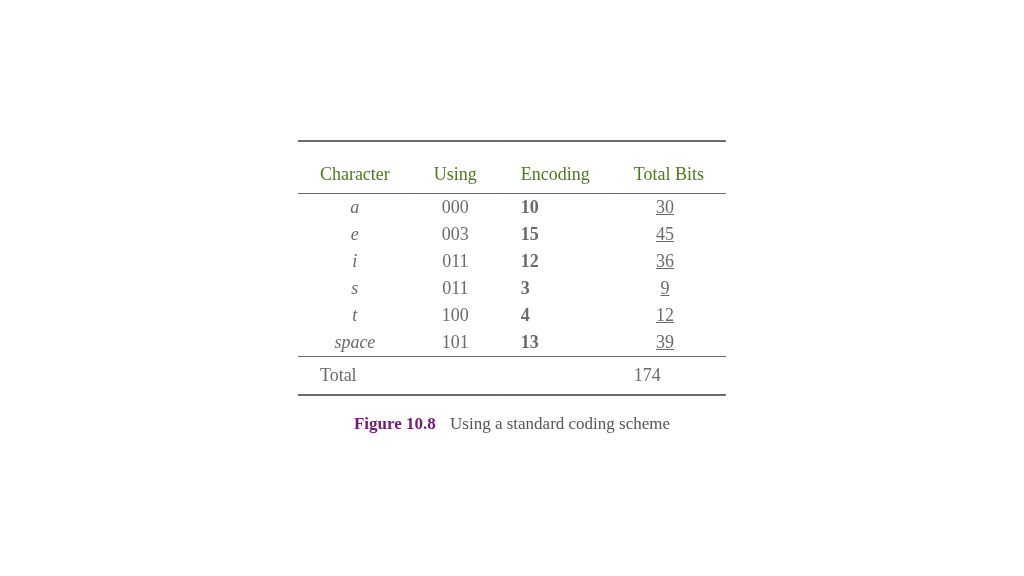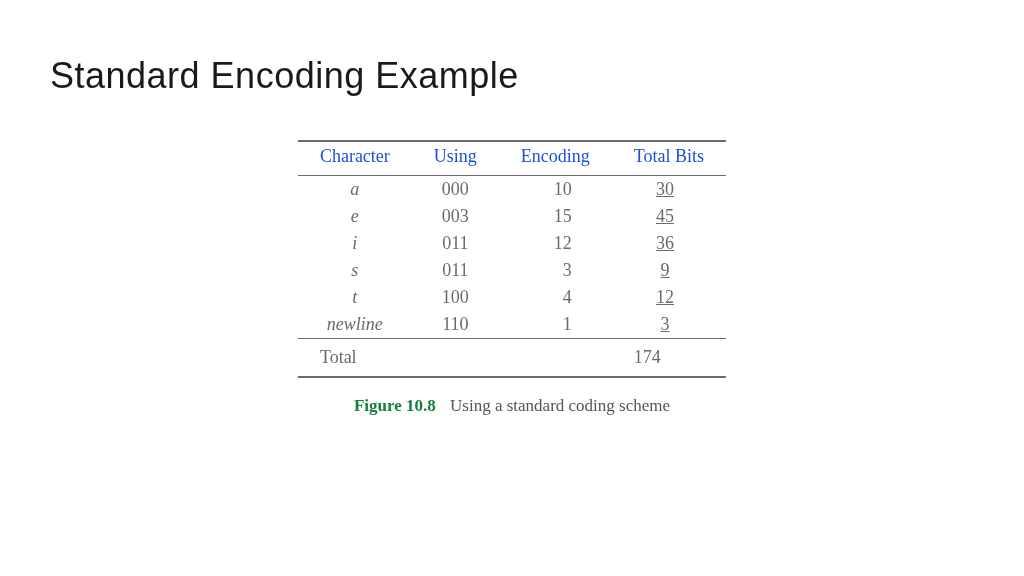--- a/index.html
+++ b/index.html
@@ -40,39 +40,40 @@
     font-size: 18px;
     color: #6a6a6a;
   }
   table.enc th, table.enc td {
     padding: 4px 22px;
     font-weight: normal;
   }
   table.enc thead tr th {
     border-top: 2px solid #6a6a6a;
     border-bottom: 1px solid #6a6a6a;
-    padding-top: 4px;
+    padding-top: 22px;
     padding-bottom: 8px;
-    color: #1d4ed8;
+    color: #4d7c0f;
   }
   table.enc tbody td {
     padding-top: 3px;
     padding-bottom: 3px;
   }
   table.enc tbody td.char {
     font-style: italic;
     text-align: center;
   }
   table.enc tbody td.code {
     text-align: center;
     font-variant-numeric: tabular-nums;
   }
   table.enc tbody td.freq {
-    text-align: right;
+    text-align: left;
     padding-right: 40px;
+    font-weight: bold;
   }
   table.enc tbody td.bits {
     padding-right: 30px;
     text-decoration: underline;
   }
   table.enc tfoot td {
     border-top: 1px solid #6a6a6a;
     border-bottom: 2px solid #6a6a6a;
     padding-top: 8px;
     padding-bottom: 8px;
@@ -84,30 +85,29 @@
     text-align: left;
     padding-right: 30px;
   }
   .caption {
     margin-top: 18px;
     font-size: 17px;
     color: #555;
   }
   .caption .fig-label {
     font-weight: bold;
-    color: #15803d;
+    color: #701a75;
     margin-right: 10px;
   }
 </style>
 </head>
 <body>
 
 <div class="page">
 
-  <div class="title">Standard Encoding Example</div>
 
   <div class="figure-wrap">
 
     <table class="enc">
       <thead>
         <tr>
           <th>Character</th>
           <th>Using</th>
           <th>Encoding</th>
           <th>Total Bits</th>
@@ -138,24 +138,24 @@
           <td class="freq">3</td>
           <td class="bits">9</td>
         </tr>
         <tr>
           <td class="char">t</td>
           <td class="code">100</td>
           <td class="freq">4</td>
           <td class="bits">12</td>
         </tr>
         <tr>
-          <td class="char">newline</td>
-          <td class="code">110</td>
-          <td class="freq">1</td>
-          <td class="bits">3</td>
+          <td class="char">space</td>
+          <td class="code">101</td>
+          <td class="freq">13</td>
+          <td class="bits">39</td>
         </tr>
       </tbody>
       <tfoot>
         <tr>
           <td class="total-label">Total</td>
           <td></td>
           <td></td>
           <td class="total-bits">174</td>
         </tr>
       </tfoot>

